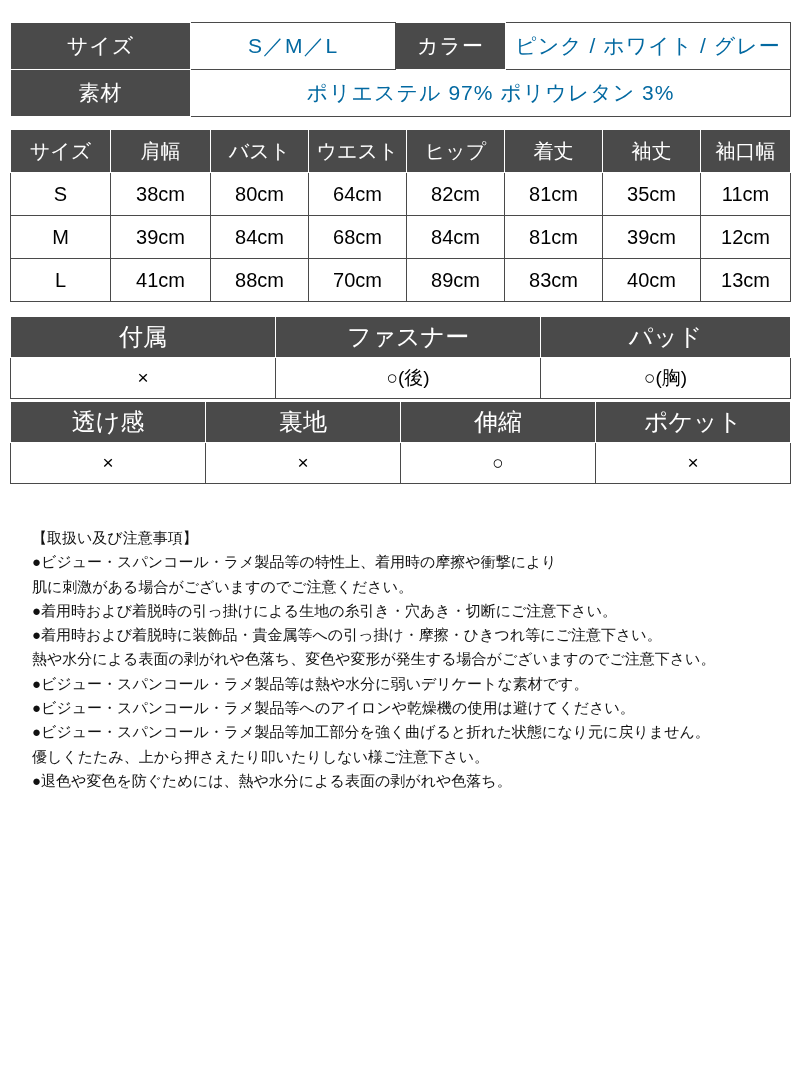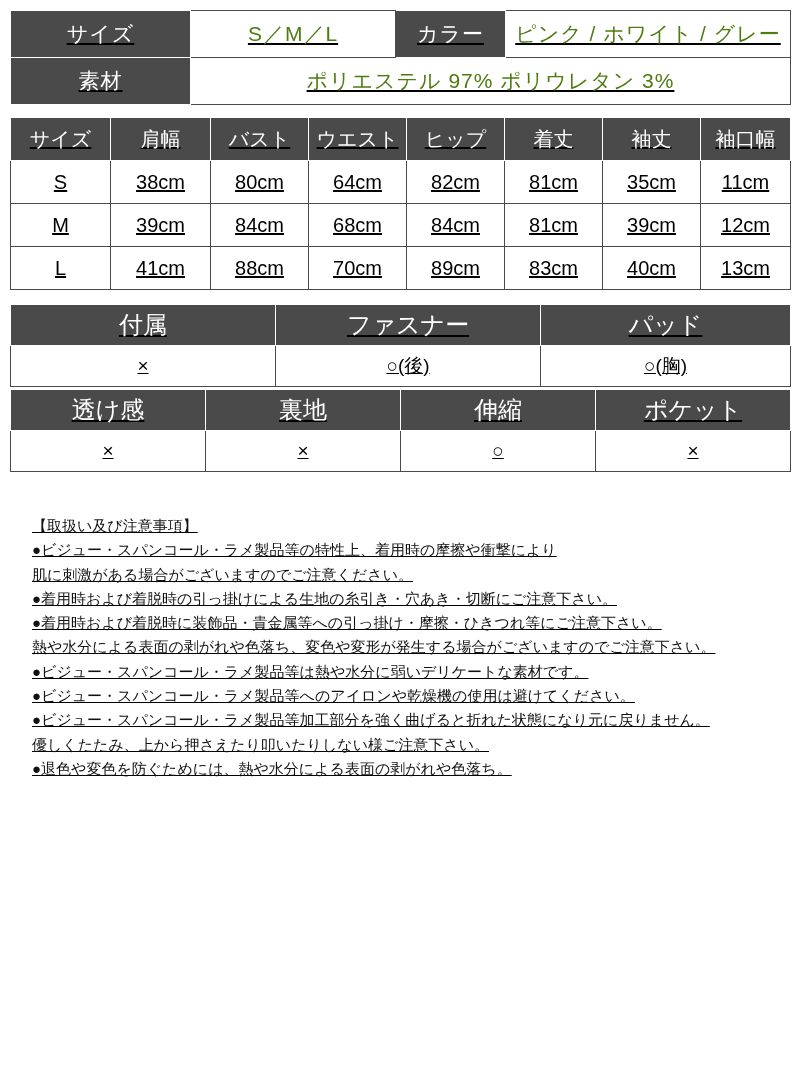--- a/index.html
+++ b/index.html
@@ -12,22 +12,21 @@
     height: 1067px;
     font-family: "Liberation Sans", sans-serif;
     color: #000000;
     -webkit-font-smoothing: antialiased;
   }
   .page {
     width: 800px;
     height: 1067px;
     position: relative;
     box-sizing: border-box;
-    padding: 10px 10px 0 10px;
-    text-decoration: underline;
+    padding: 22px 10px 0 10px;
   }
 
   table {
     border-collapse: collapse;
     table-layout: fixed;
     width: 780px;
   }
 
   
   .spec-table td {
@@ -38,21 +37,21 @@
     font-size: 21px;
     letter-spacing: 1px;
   }
   .spec-table td.hdr {
     background: #4a4a4a;
     color: #ffffff;
     font-weight: normal;
   }
   .spec-table td.val {
     background: #ffffff;
-    color: #4d7c0f;
+    color: #0369a1;
     border: 1px solid #4a4a4a;
   }
 
   
   .meas-table {
     margin-top: 12px;
   }
   .meas-table th, .meas-table td {
     border: 1px solid #ffffff;
     height: 40px;

